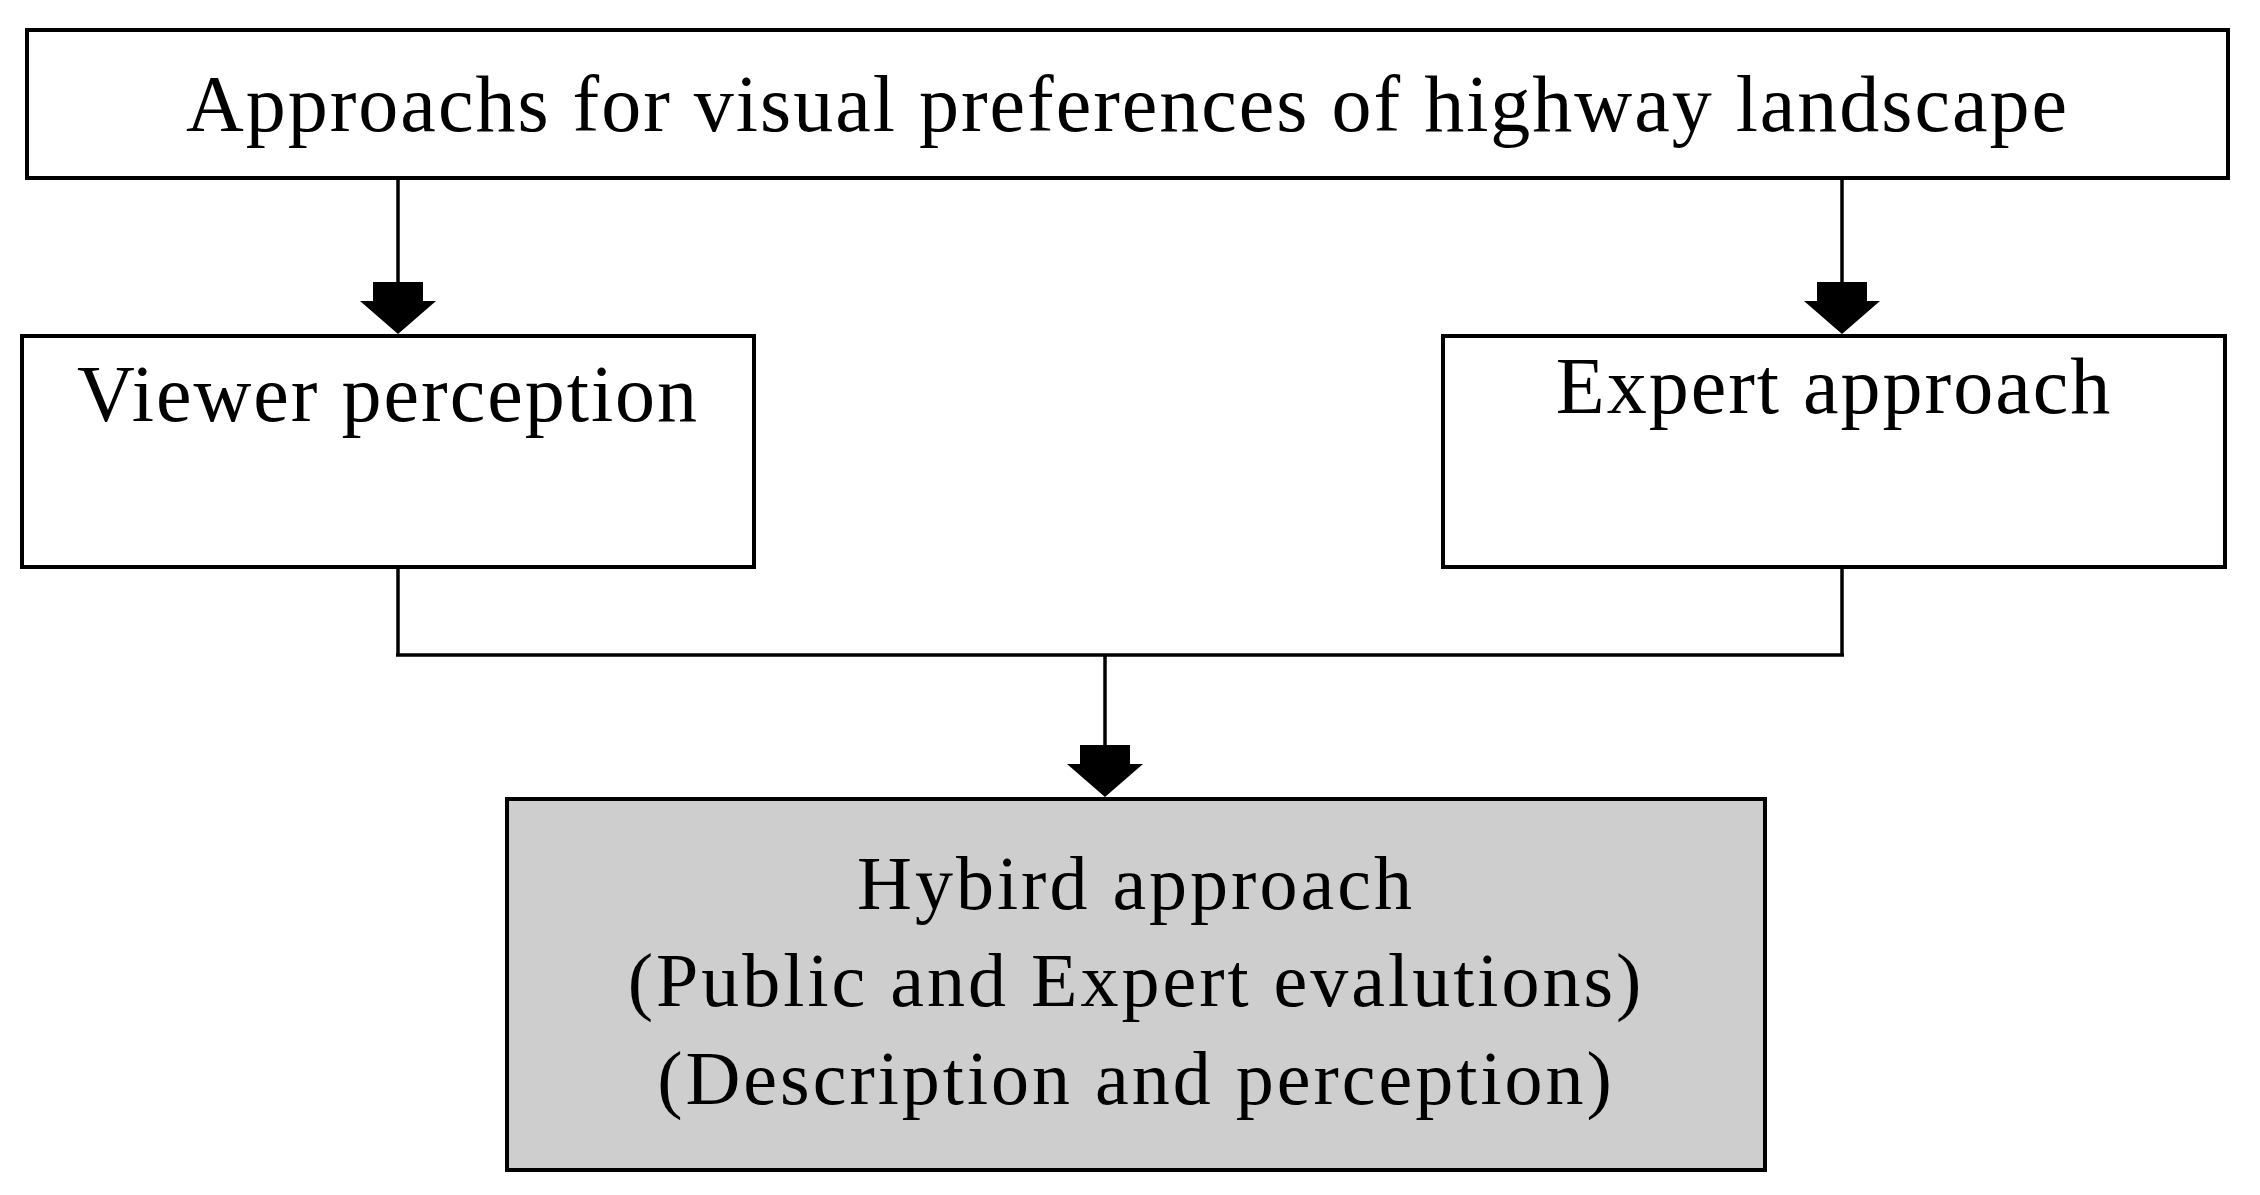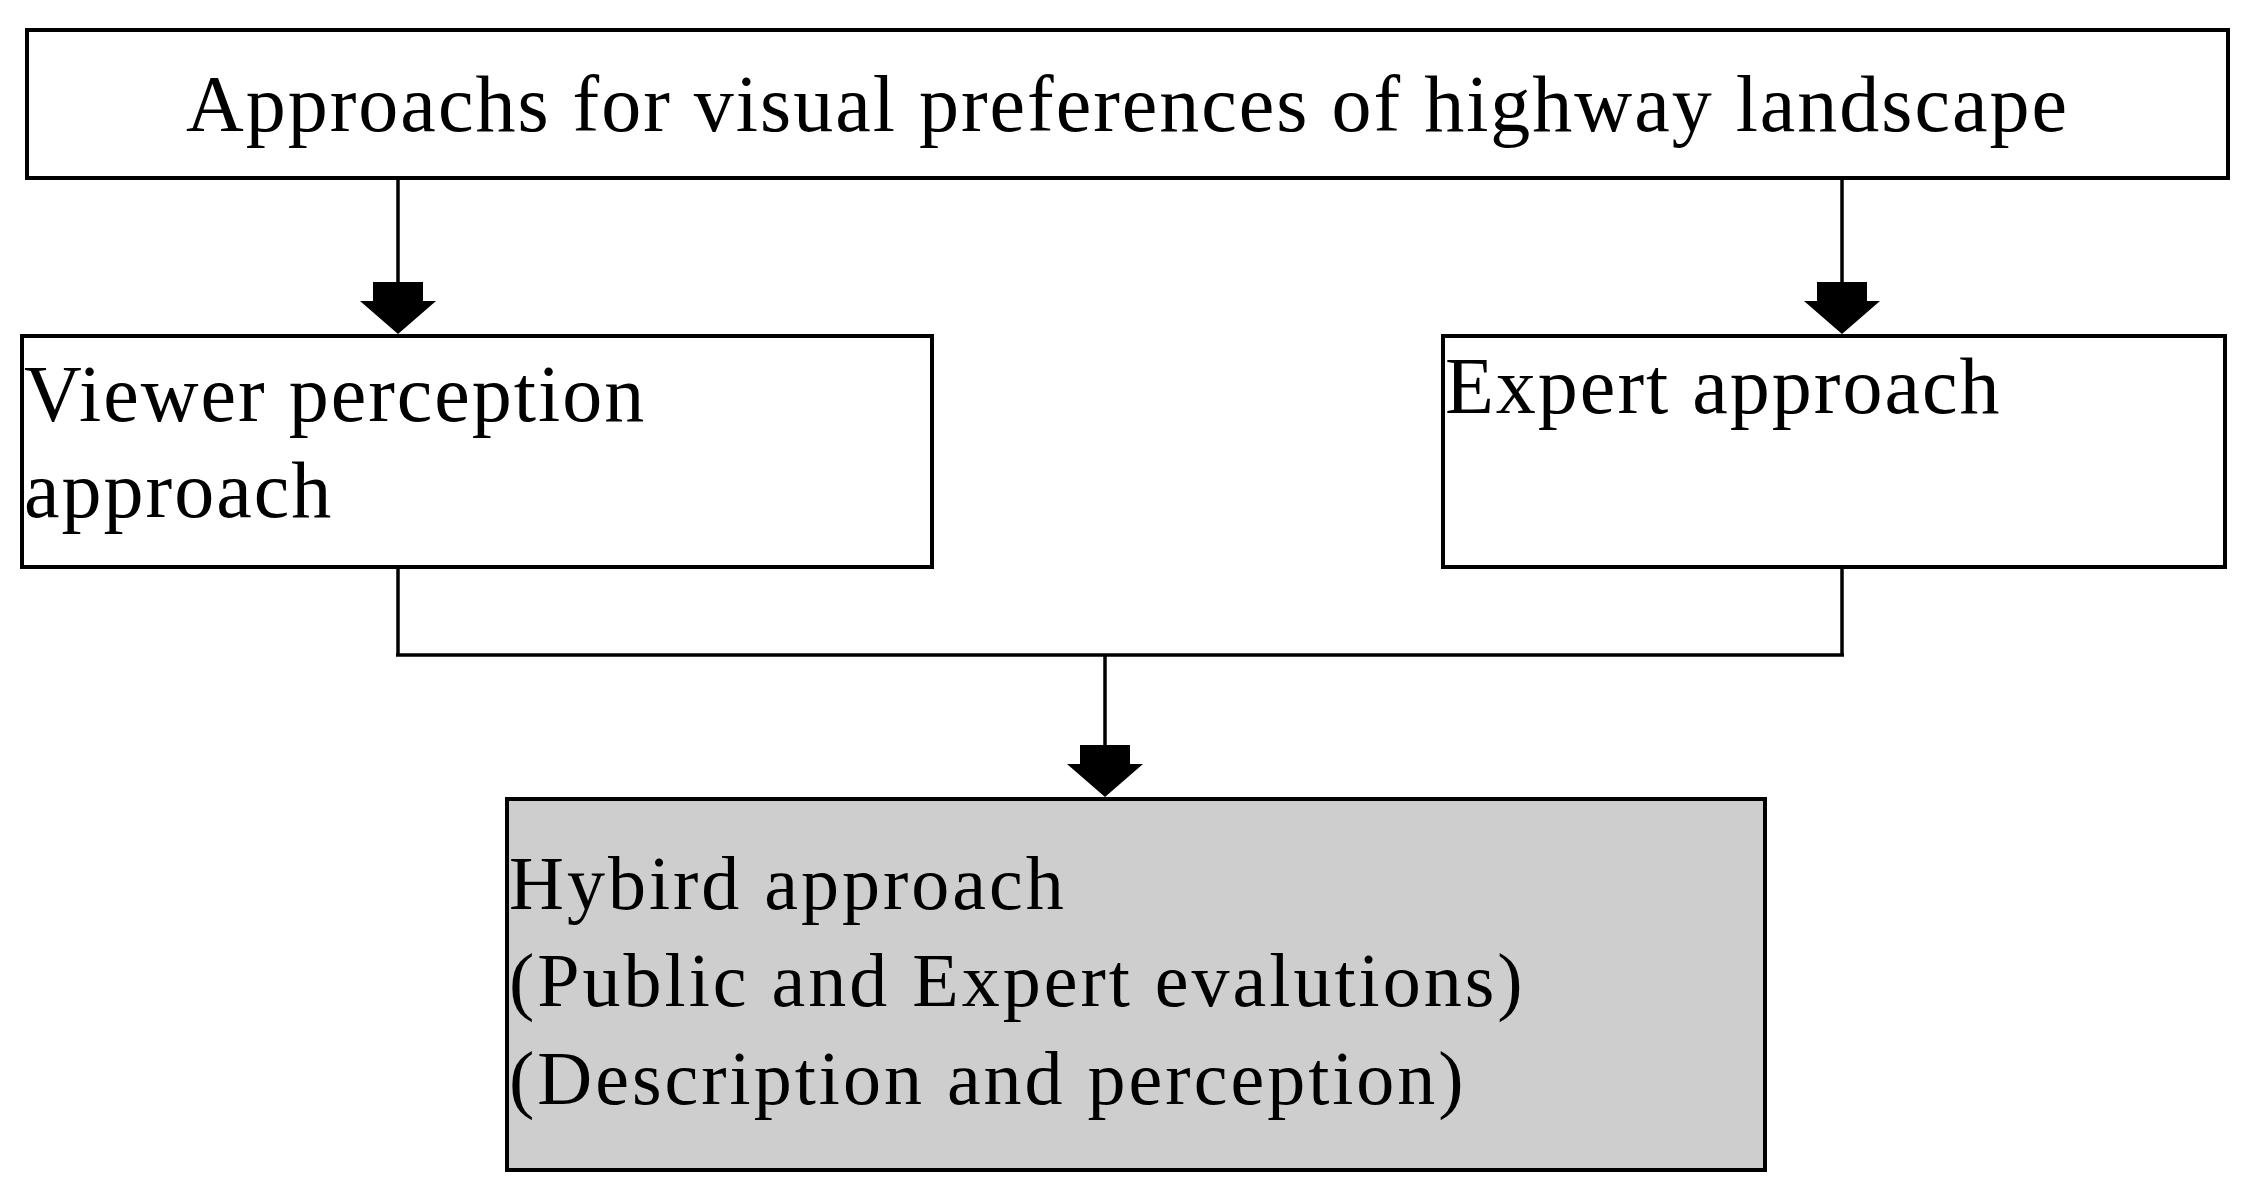--- a/index.html
+++ b/index.html
@@ -17,31 +17,31 @@
     background:var(--background);
     font-family:"Liberation Serif","DejaVu Serif",serif;
     color:var(--text);
     overflow:hidden;
   }
   .node{
     position:absolute;
     box-sizing:border-box;
     border:4px solid var(--border);
     background:var(--box-fill);
-    text-align:left;
+    text-align:center;
     letter-spacing:2px;
     line-height:1.2;
   }
   .title-box{
     left:25px;top:28px;width:2205px;height:152px;
     display:flex;align-items:center;justify-content:center;
     font-size:80px;
   }
   .viewer-box{
-    left:20px;top:334px;width:914px;height:235px;
+    left:20px;top:334px;width:736px;height:235px;
     padding-top:8px;
     font-size:80px;
   }
   .expert-box{
     left:1441px;top:334px;width:786px;height:235px;
     padding-top:0;
     font-size:80px;
   }
   .hybrid-box{
     left:505px;top:797px;width:1262px;height:375px;
@@ -78,21 +78,20 @@
     <line x1="1105" y1="655" x2="1105" y2="748"></line>
     <polygon points="1080,745 1130,745 1130,764 1143,764 1105,797 1067,764 1080,764"></polygon>
   </svg>
 
   <div class="node title-box">
     <span>Approachs for visual preferences of highway landscape</span>
   </div>
 
   <div class="node viewer-box">
     <div>Viewer perception</div>
-    <div>approach</div>
   </div>
 
   <div class="node expert-box">
     <div>Expert approach</div>
   </div>
 
   <div class="node hybrid-box">
     <div>Hybird approach</div>
     <div>(Public and Expert evalutions)</div>
     <div>(Description and perception)</div>

